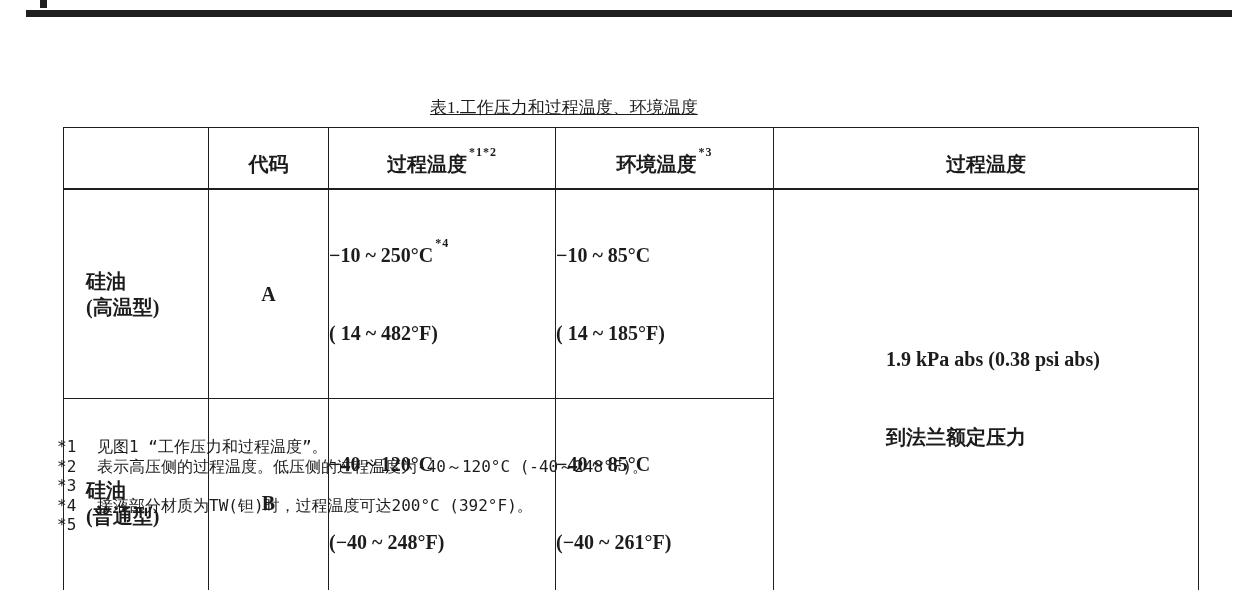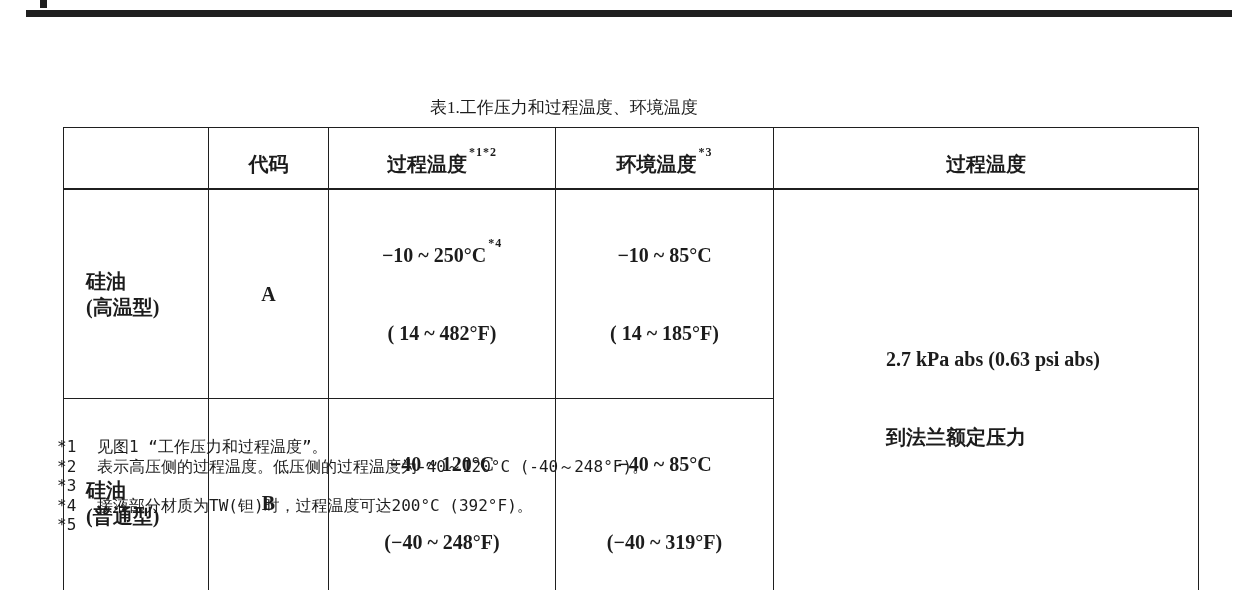--- a/index.html
+++ b/index.html
@@ -24,20 +24,21 @@
     width: 1206px; height: 7px;
     background: #1f1f1f;
   }
 
   .table-title {
     position: absolute;
     left: 430px; top: 98px;
     font-size: 17px;
     line-height: 20px;
     white-space: pre;
+    text-decoration: underline;
   }
 
   table.spec {
     position: absolute;
     left: 63px; top: 127px;
     width: 1135px;
     border-collapse: collapse;
     table-layout: fixed;
     font-size: 20px;
     color: #1c1c1c;
@@ -50,21 +51,21 @@
   }
   td.blank { border: none; }
   tr.hdr { height: 61px; }
   tr.hdr th { text-align: center; padding-top: 12px; }
   tr.row-a { height: 60px; }
   tr.row-b { height: 58px; }
   tr.row-a td { border-top-width: 2px; }
 
   td.mat { text-align: left; padding-left: 22px; }
   td.code { text-align: center; }
-  td.temp { text-align: center; white-space: pre; }
+  td.temp { white-space: pre; }
   td.press { text-align: left; padding-left: 112px; white-space: pre; }
 
   sup.fn {
     font-size: 12px;
     line-height: 0;
     position: relative;
     top: -7px;
     margin-left: 2px;
     letter-spacing: 1px;
   }
@@ -119,38 +120,38 @@
     <td class="code">A</td>
     <td class="temp">
       <div><span>−10 ~ 250°C</span><sup class="fn">*4</sup></div>
       <div>( 14 ~ 482°F)</div>
     </td>
     <td class="temp">
       <div>−10 ~ 85°C</div>
       <div>( 14 ~ 185°F)</div>
     </td>
     <td class="press" rowspan="2">
-      <div>2.7 kPa abs (0.63 psi abs)</div>
+      <div>1.9 kPa abs (0.38 psi abs)</div>
       <div>到法兰额定压力</div>
     </td>
   </tr>
 
   <tr class="row-b">
     <td class="mat">
       <div>硅油</div>
       <div>(普通型)</div>
     </td>
     <td class="code">B</td>
     <td class="temp">
       <div>−40 ~ 120°C</div>
       <div>(−40 ~ 248°F)</div>
     </td>
     <td class="temp">
       <div>−40 ~ 85°C</div>
-      <div>(−40 ~ 319°F)</div>
+      <div>(−40 ~ 261°F)</div>
     </td>
   </tr>
 
 </tbody>
   </table>
 
 <div class="footnotes">
   <div class="fn-line">
     <span class="fn-marker">*1</span>
     <span>见图1 “工作压力和过程温度”。</span>

